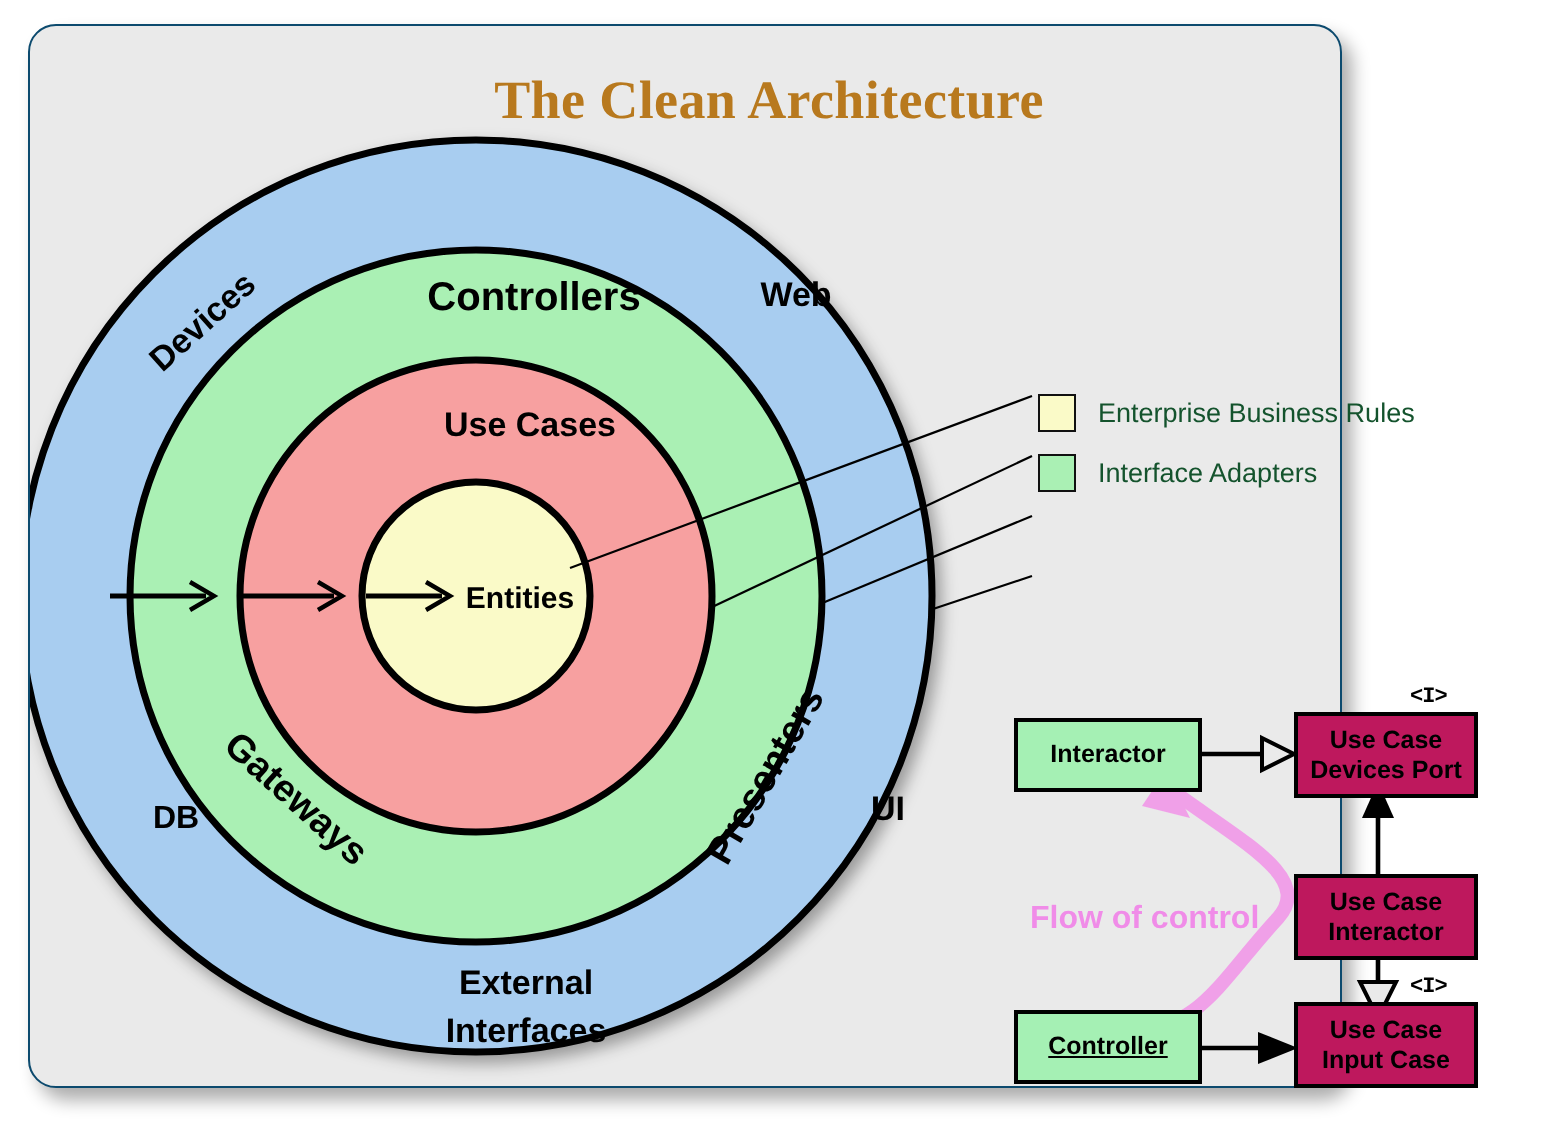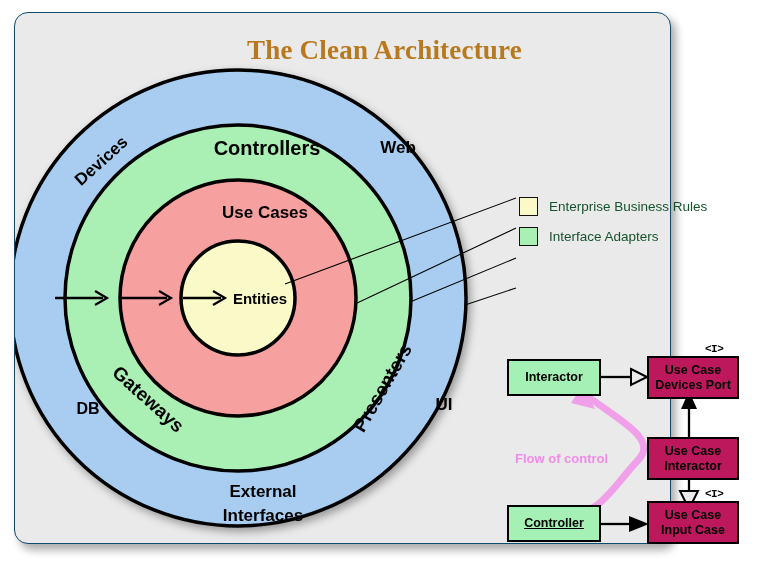--- a/index.html
+++ b/index.html
@@ -95,21 +95,21 @@
   .iface {
     position: absolute;
     font-family: "Liberation Mono", monospace;
     font-size: 11px;
     font-weight: bold;
     color: #000;
     letter-spacing: -0.5px;
   }
   #flow-label {
     position: absolute;
-    font-size: 13px;
+    font-size: 16px;
     font-weight: bold;
     color: #f08ce8;
     white-space: nowrap;
   }
 </style>
 </head>
 <body>
 
 <div id="page">
   <div id="frame">

